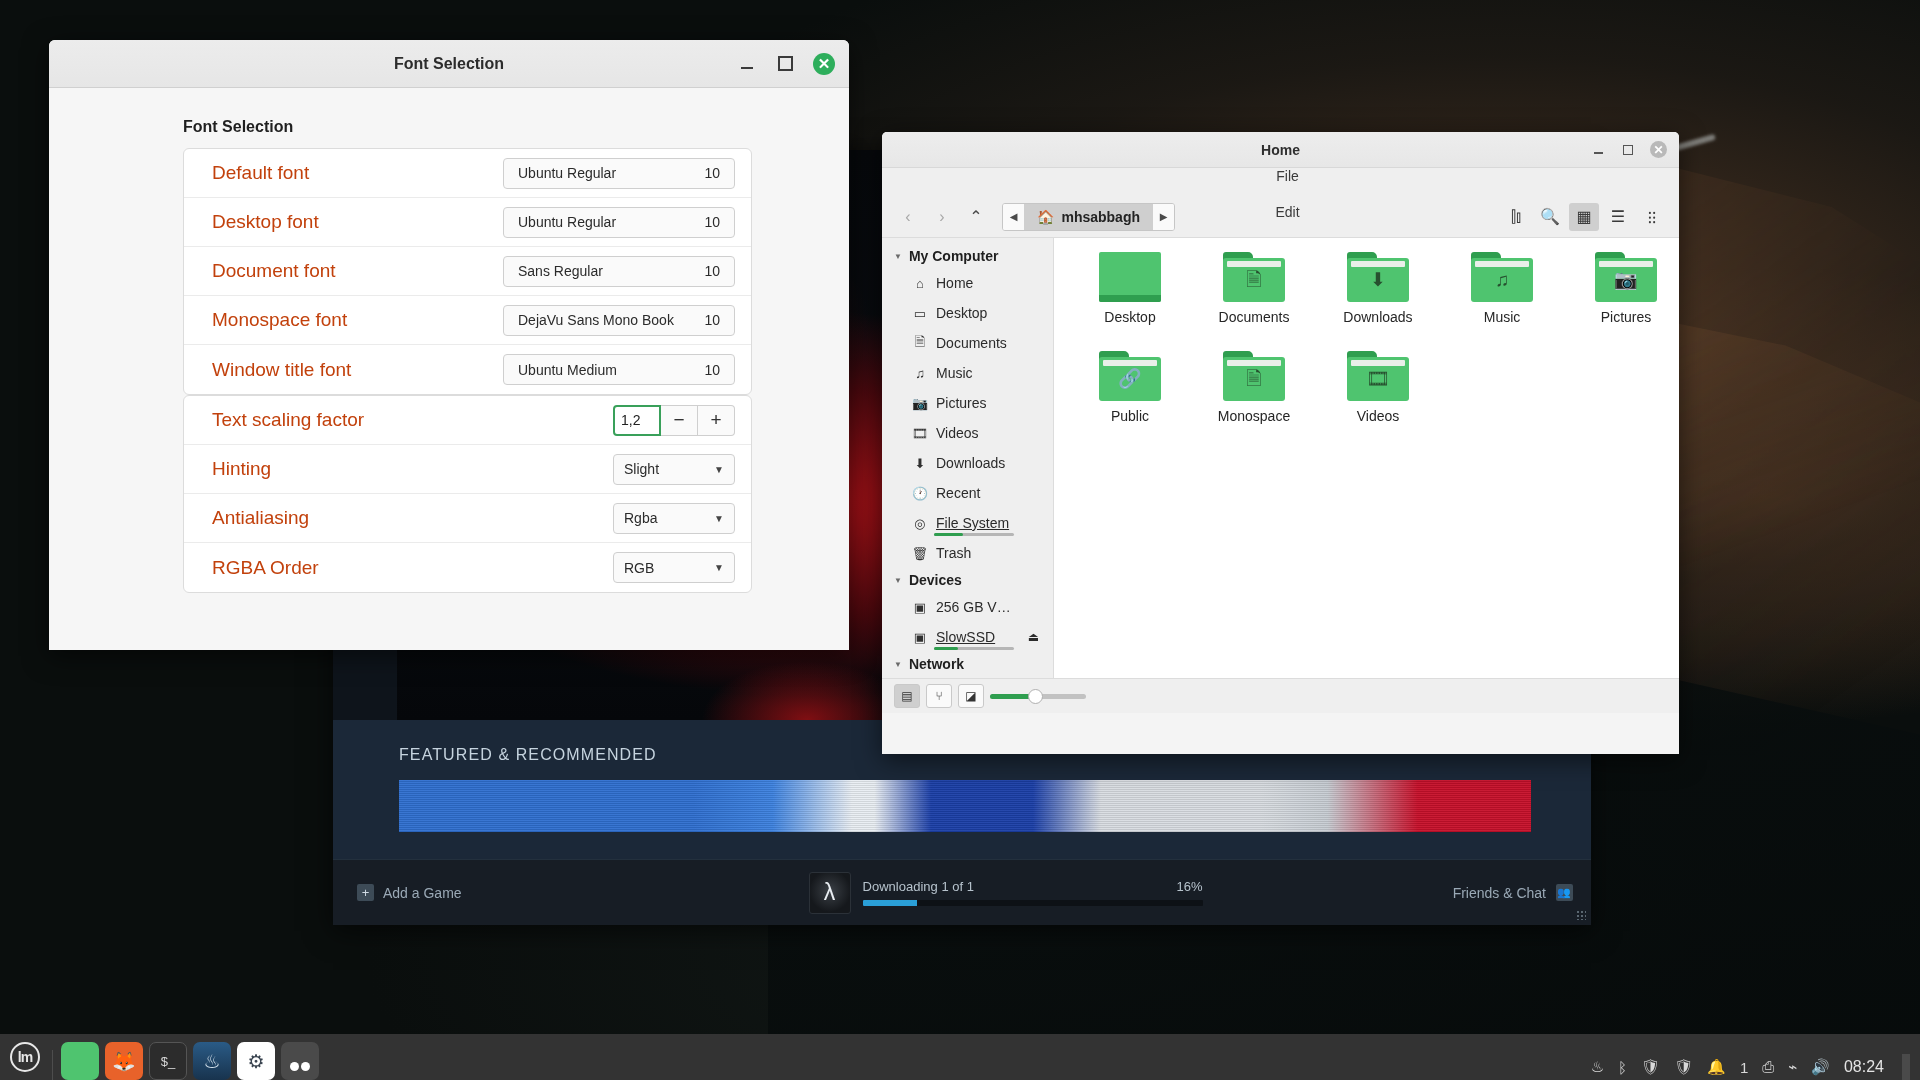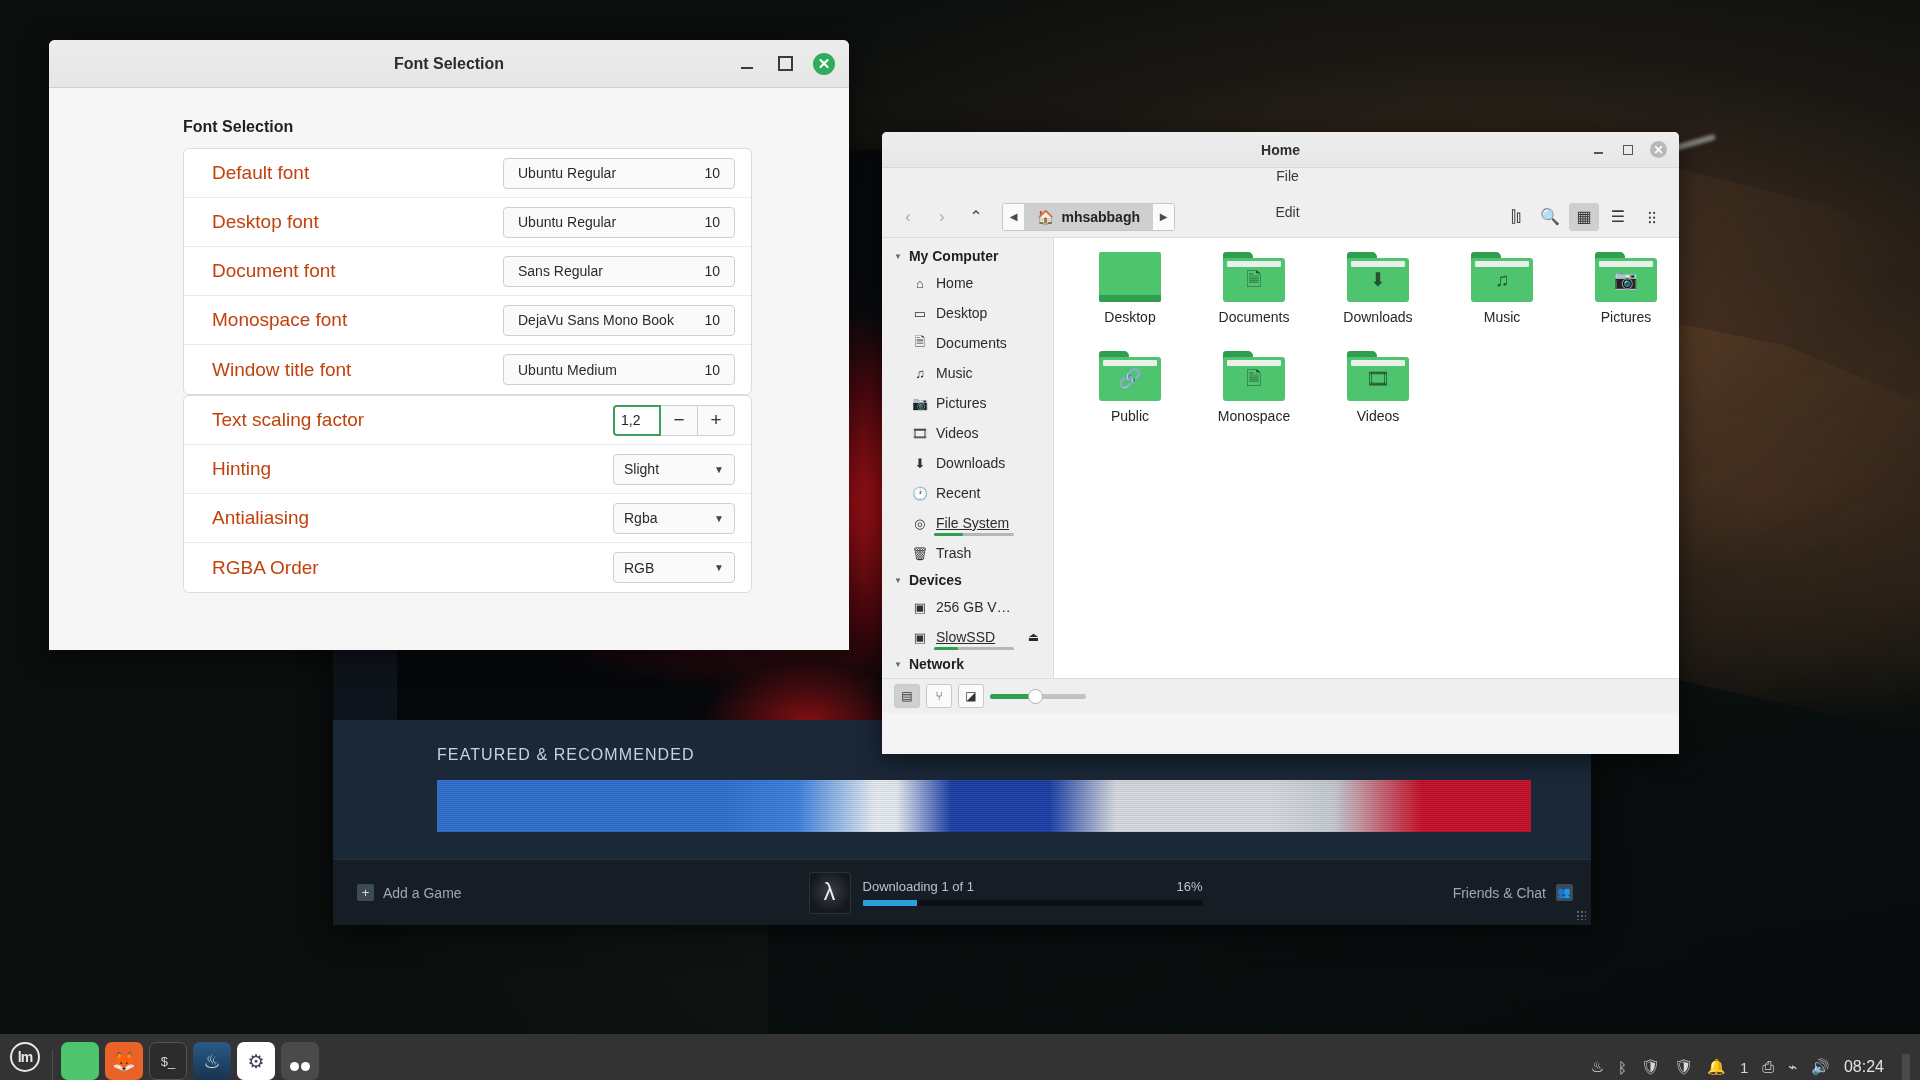--- a/index.html
+++ b/index.html
@@ -142,21 +142,21 @@
     position: absolute; left: 64px; top: 0; right: 0; bottom: 0;
     background:
       radial-gradient(ellipse 45% 45% at 34% 62%, rgba(180,18,24,0.95) 0%, rgba(96,8,14,0.75) 45%, rgba(8,8,10,0) 75%),
       radial-gradient(ellipse 28% 30% at 20% 30%, rgba(120,14,18,0.55) 0%, rgba(5,6,8,0) 70%),
       linear-gradient(180deg, #07090c 0%, #0a0d11 60%, #05070a 100%);
   }
   #steam-window .st-hands {
     position: absolute; left: 260px; bottom: 0px; width: 300px; height: 120px;
     background: radial-gradient(ellipse 50% 70% at 50% 100%, rgba(150,16,20,0.85), rgba(10,6,8,0) 70%);
   }
-  #steam-window .st-feat { background: #1b2838; padding: 26px 0 0 66px; height: 128px; margin-left: 38px; }
+  #steam-window .st-feat { background: #1b2838; padding: 26px 0 0 66px; height: 128px; }
   #steam-window .st-feat .ftitle { font-size: 16px; letter-spacing: 1.1px; color: #c6d4df; }
   #steam-window .st-banner {
     margin-top: 16px; margin-right: 60px; height: 52px;
     background: linear-gradient(90deg,
       #2f6fd0 0%, #2f6fd0 26%, #3d82e0 33%, #e9eef3 40%, #e9eef3 42%,
       #1b3fa8 47%, #1b3fa8 56%, #d9dde2 62%, #d9dde2 76%, #c7cdd3 82%, #c7102a 90%, #c7102a 100%);
     position: relative; overflow: hidden;
   }
   #steam-window .st-banner::after {
     content:""; position: absolute; inset: 0;

